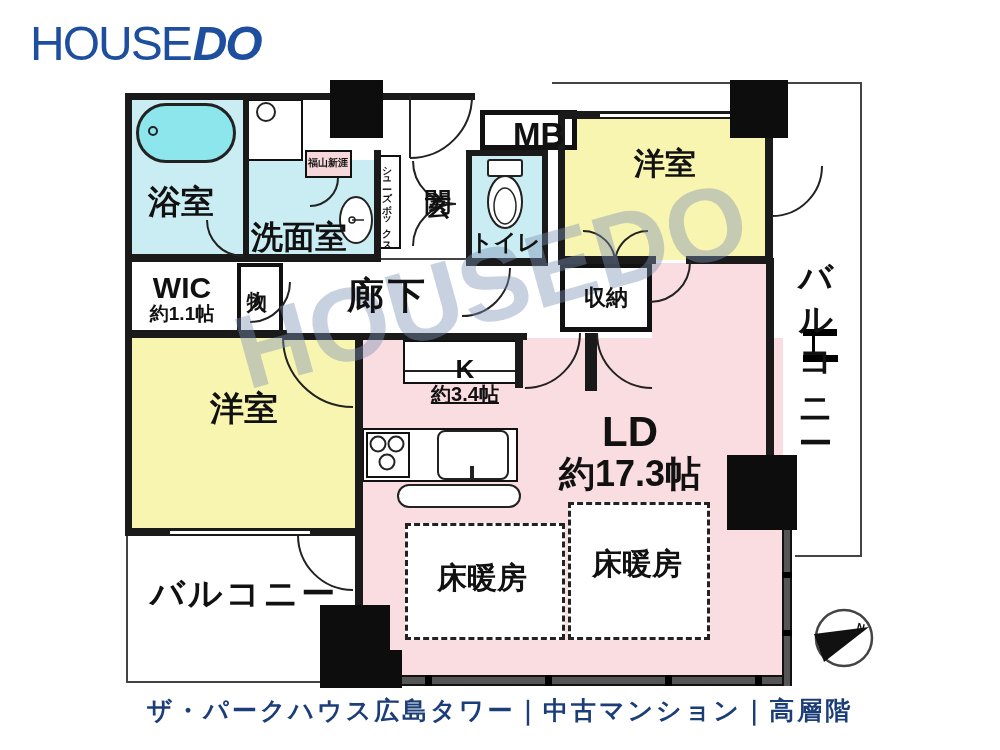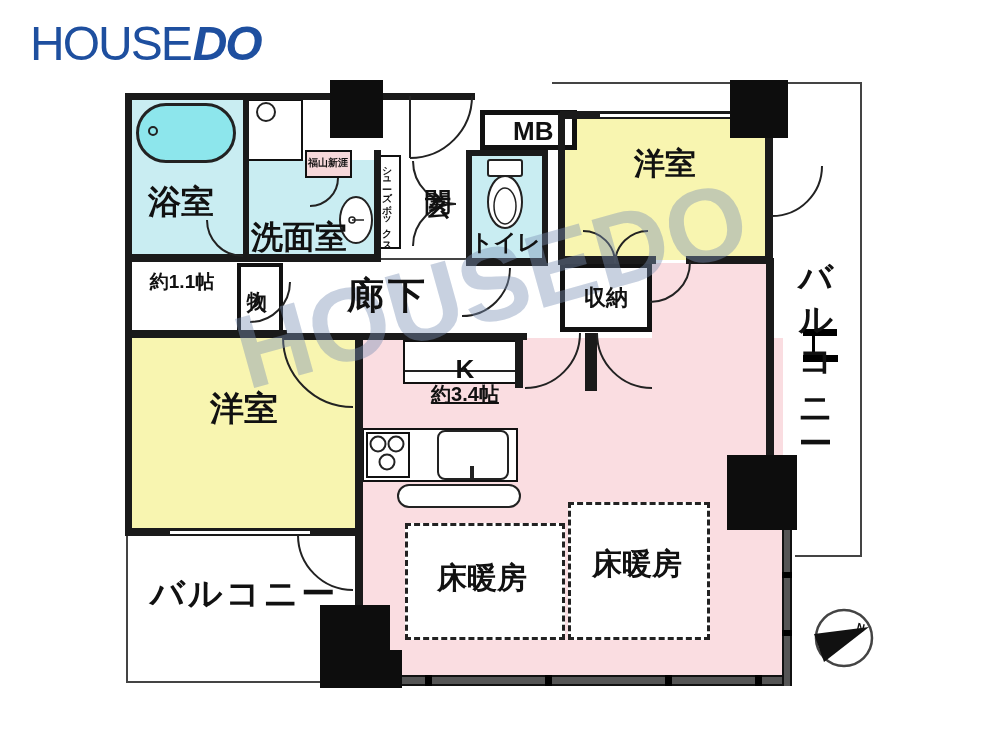--- a/index.html
+++ b/index.html
@@ -155,35 +155,41 @@
   </svg>
 
   <div class="watermark">HOUSEDO</div>
 
   <div class="label" style="left:148px;top:185px;font-size:33px;">浴室</div>
   <div class="label" style="left:251px;top:221px;font-size:32px;">洗面室</div>
   <div class="label" style="left:308px;top:158px;font-size:10px;">福山新涯</div>
   <div class="label vtext" style="left:381px;top:159px;font-size:10px;letter-spacing:1px;">シューズボックス</div>
   <div class="label vtext" style="left:424px;top:170px;font-size:26px;">玄関</div>
   <div class="label" style="left:470px;top:230px;font-size:23px;">トイレ</div>
-  <div class="label" style="left:513px;top:118px;font-size:26px;">MB</div>
+  <div class="label" style="left:513px;top:118px;font-size:33px;">MB</div>
   <div class="label" style="left:565px;top:148px;width:200px;text-align:center;font-size:31px;">
     <div>洋室</div>
   </div>
   <div class="label" style="left:584px;top:286px;font-size:22px;">収納</div>
   <div class="label vtext" style="left:798px;top:238px;font-size:34px;letter-spacing:8px;">バルコニー</div>
   <div class="label" style="left:132px;top:272px;width:100px;text-align:center;">
+    <div style="font-size:30px;">WIC</div>
     <div style="font-size:19px;">約1.1帖</div>
   </div>
   <div class="label vtext" style="left:246px;top:275px;font-size:20px;">物入</div>
   <div class="label" style="left:347px;top:276px;font-size:37px;letter-spacing:4px;">廊下</div>
   <div class="label" style="left:133px;top:390px;width:222px;text-align:center;font-size:34px;">
     <div>洋室</div>
   </div>
   <div class="label" style="left:405px;top:356px;width:120px;text-align:center;">
     <div style="font-size:26px;">K</div>
     <div style="font-size:20px;text-decoration:underline;">約3.4帖</div>
   </div>
+  <div class="label" style="left:545px;top:410px;width:170px;text-align:center;">
+    <div style="font-size:42px;">LD</div>
+    <div style="font-size:36px;">約17.3帖</div>
+  </div>
   <div class="label" style="left:437px;top:562px;font-size:30px;">床暖房</div>
   <div class="label" style="left:592px;top:548px;font-size:30px;">床暖房</div>
   <div class="label" style="left:150px;top:575px;font-size:34px;letter-spacing:3px;">バルコニー</div>
 
+  <div class="caption">ザ・パークハウス広島タワー｜中古マンション｜高層階</div>
 </div>
 
 </body></html>

